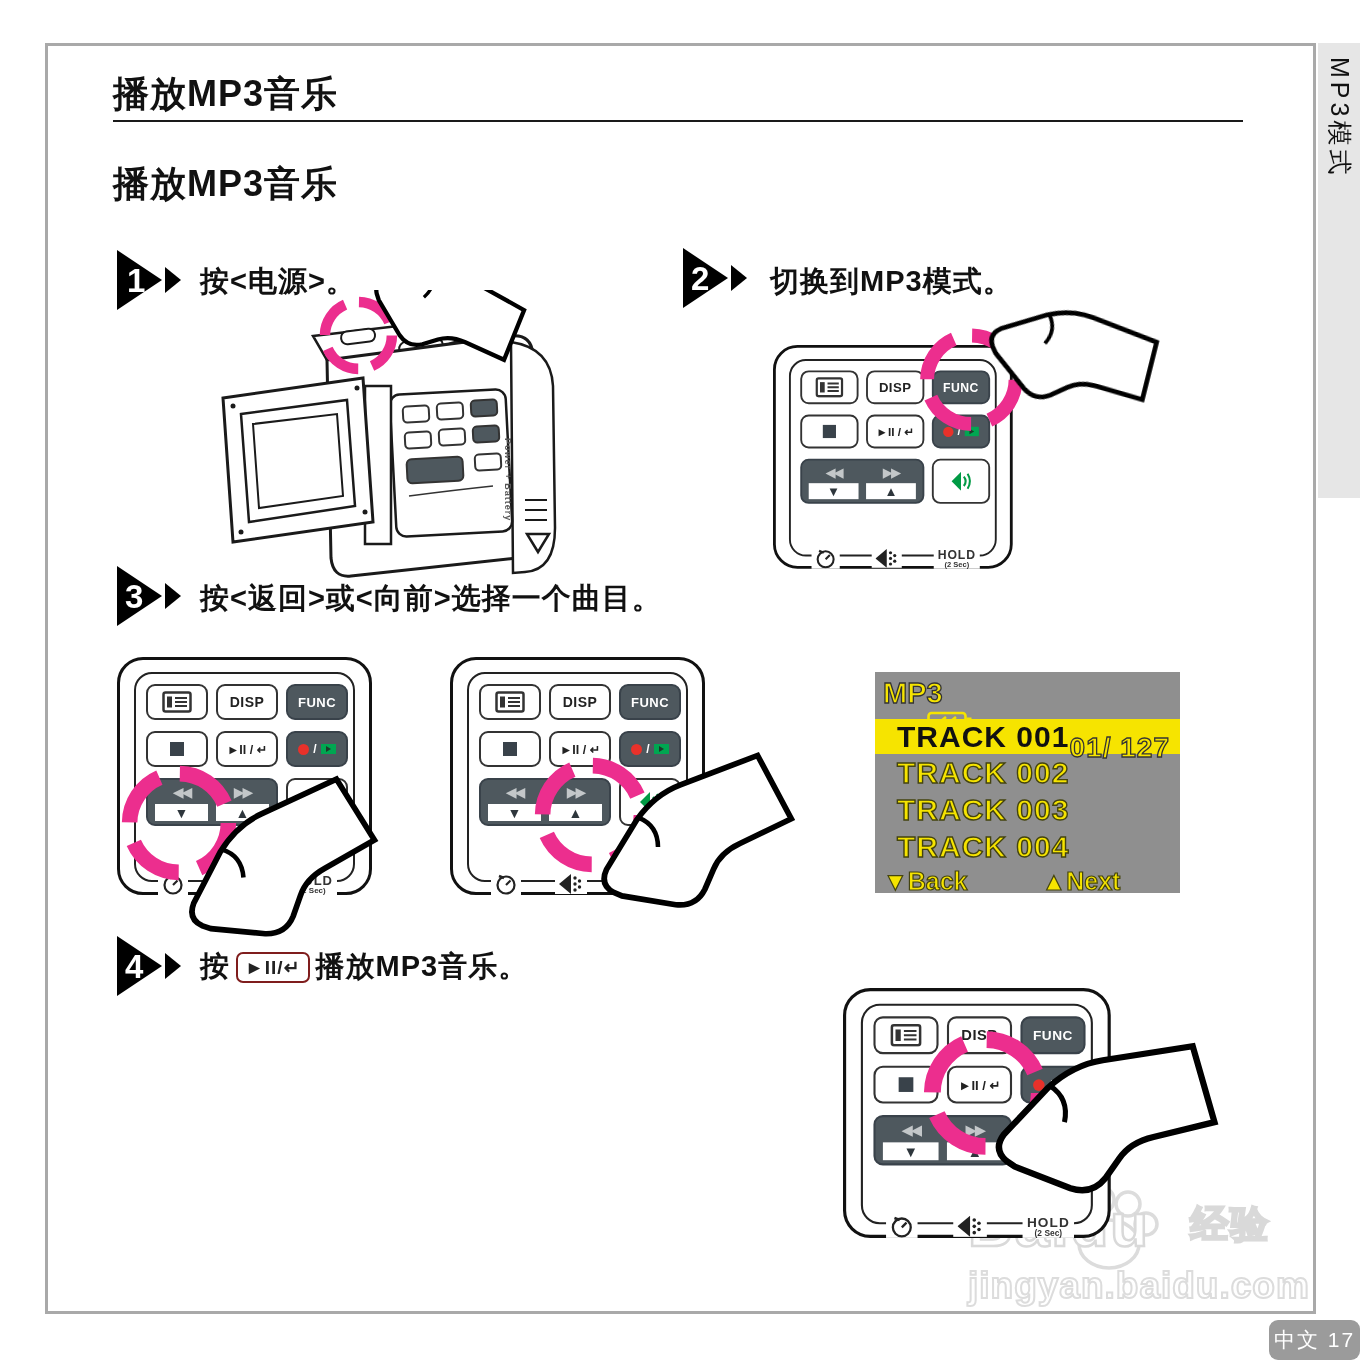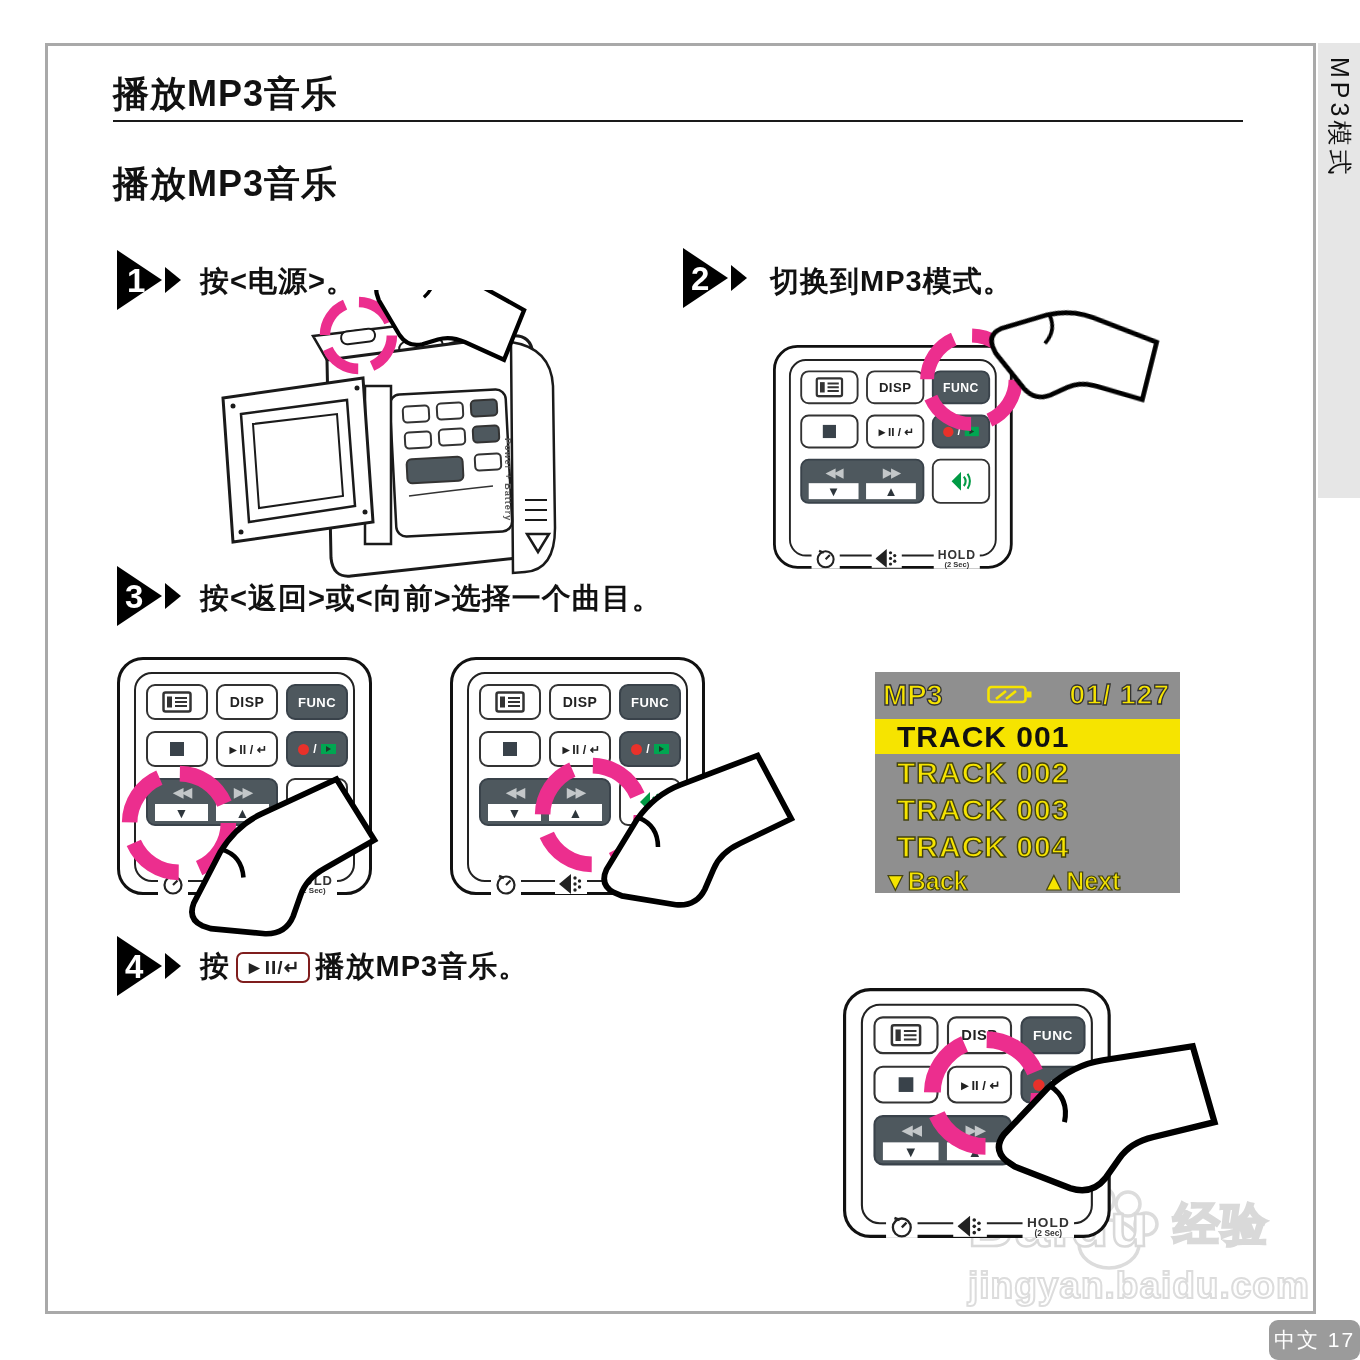--- a/index.html
+++ b/index.html
@@ -64,33 +64,33 @@
   #remote-s3b .finger{left:140px;top:122px;width:205px;transform:rotate(-28deg);}
   #remote-step4 .ring{left:70px;top:34px;width:132px;height:132px;}
   #remote-step4 .finger{left:140px;top:64px;width:215px;transform:rotate(-16deg);}
 
   
   .camera{position:absolute;left:195px;top:290px;width:380px;height:292px;z-index:2;}
   .grip-label{position:absolute;left:318px;top:148px;transform:rotate(90deg);transform-origin:left top;font-size:9px;font-weight:bold;color:#555;letter-spacing:1px;white-space:nowrap;}
 
   
   .lcd{position:absolute;left:875px;top:672px;width:305px;height:221px;background:#8f8f8f;font-weight:bold;z-index:2;}
-  .lcd-head{display:flex;align-items:center;padding:5px 10px 0 8px;height:36px;}
+  .lcd-head{display:flex;align-items:flex-start;padding:5px 10px 0 8px;height:36px;flex-direction:column;}
   .lcd-mode{font-size:29px;color:#f6e400;-webkit-text-stroke:1.3px #333;}
   .lcd-batt{margin-left:44px;line-height:0;}
   .lcd-counter{margin-left:auto;font-size:28px;color:#f6e400;-webkit-text-stroke:1.3px #333;letter-spacing:1px;}
   .lcd-sel{background:#f6e400;margin-top:6px;height:35px;display:flex;align-items:center;padding-left:22px;font-size:30px;color:#111;letter-spacing:1px;}
   .lcd-track{padding-left:22px;font-size:30px;color:#f6e400;-webkit-text-stroke:1.4px #44440f;height:37px;display:flex;align-items:center;letter-spacing:1px;}
   .lcd-foot{display:flex;align-items:center;padding:0 8px;font-size:25px;color:#f6e400;-webkit-text-stroke:1.2px #44440f;height:32px;}
   .lcd-next{margin-left:74px;}
 
   
   .wm{position:absolute;left:968px;top:1192px;width:320px;z-index:1;}
   .wm-row{position:relative;display:flex;align-items:center;font-size:62px;font-weight:bold;color:#fff;-webkit-text-stroke:2.5px #d9d9d9;letter-spacing:2px;line-height:1.05;}
-  .wm-cn{margin-left:23px;font-size:46px;}
+  .wm-cn{margin-left:40px;font-size:38px;}
   .wm-paw{position:absolute;left:86px;top:-14px;width:110px;z-index:-1;line-height:0;}
   .wm-site{margin-top:8px;font-size:37px;font-weight:bold;color:#fff;-webkit-text-stroke:2px #dcdcdc;letter-spacing:1px;}
 </style>
 </head>
 <body>
 
 <svg width="0" height="0" style="position:absolute" aria-hidden="true">
   <defs>
     <g id="finger-shape">
       <path d="M8 62 Q0 50 12 41 L56 15 Q80 3 104 6 L176 15 L176 78 L126 76 Q107 75 95 85 L80 97 Q66 107 51 97 L13 68 Z" fill="#fff" stroke="#000" stroke-width="5"></path>

